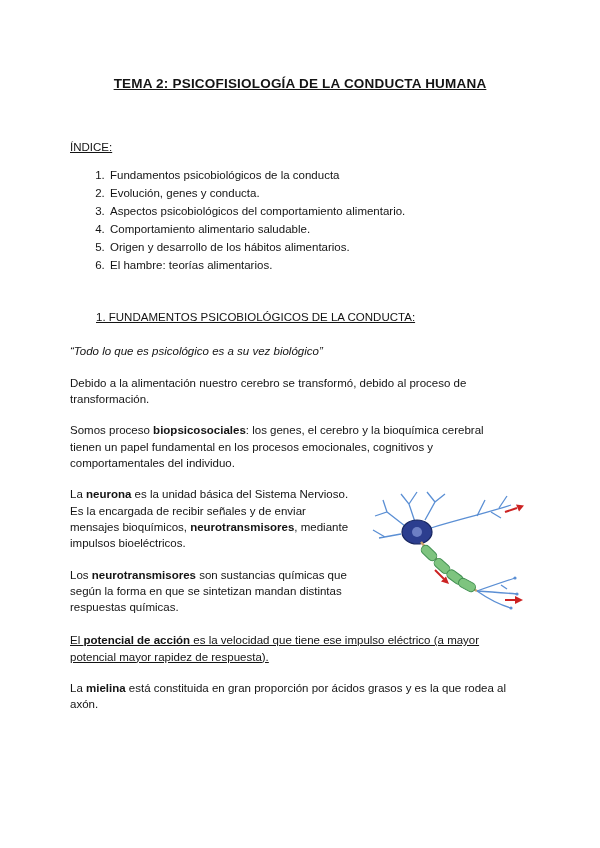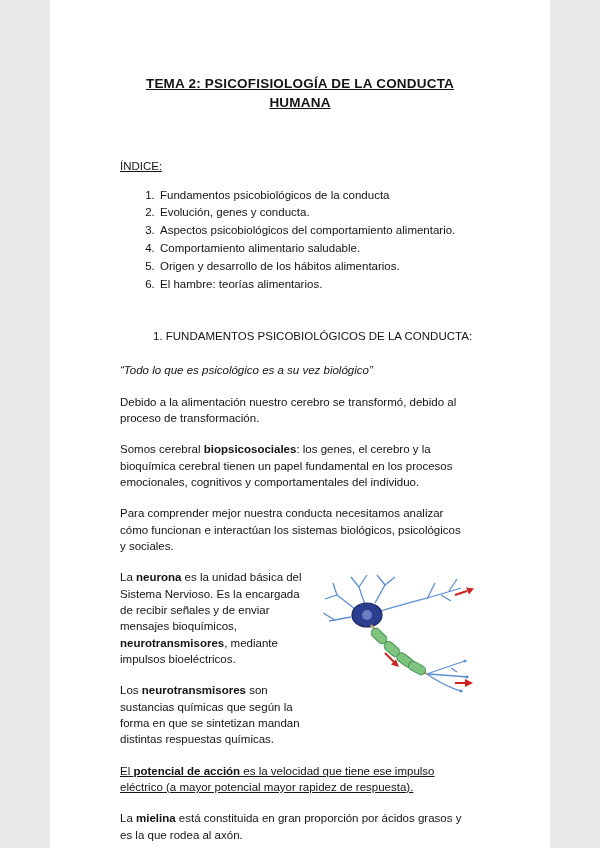--- a/index.html
+++ b/index.html
@@ -1,18 +1,18 @@
 <!DOCTYPE html>
 <html><head>
 <meta charset="utf-8">
 <style>
   html,body{margin:0;padding:0;background:#e8e8e8;}
   .page{
     position:relative;
-    width:500px;height:848px;
+    width:600px;height:848px;
     margin:0 auto;
     background:#ffffff;
     box-sizing:border-box;
     padding:68px 70px 0 70px;
     font-family:"Liberation Sans", sans-serif;
     font-size:11.5px;
     line-height:1.42;
     color:#141414;
     overflow:hidden;
   }
@@ -30,21 +30,22 @@
   }
   ol.indice-list{
     margin:0 0 0 0;
     padding:0 0 0 38px;
   }
   ol.indice-list li{
     margin:0 0 1.5px 0;
     padding-left:2px;
   }
   .section-heading{
-    margin:36px 0 18px 33px;
+    text-decoration:underline;
+    margin:36px 0 18px 26px;
   }
   .subsection-heading{
     text-decoration:underline;
     margin:30px 0 24px 38px;
   }
   p{margin:0 16px 15px 0;}
   .quote{font-style:italic;}
   .neuron-figure{
     float:right;
     width:165px;
@@ -70,22 +71,21 @@
       <li>Comportamiento alimentario saludable.</li>
       <li>Origen y desarrollo de los hábitos alimentarios.</li>
       <li>El hambre: teorías alimentarios.</li>
     </ol>
   </div>
 
   <div>
     <div class="section-heading">1. FUNDAMENTOS PSICOBIOLÓGICOS DE LA CONDUCTA:</div>
     <p class="quote">“Todo lo que es psicológico es a su vez biológico”</p>
     <p>Debido a la alimentación nuestro cerebro se transformó, debido al proceso de transformación.</p>
-    <p><span>Somos cerebral </span><b>biopsicosociales</b><span>: los genes, el cerebro y la bioquímica cerebral tienen un papel fundamental en los procesos emocionales, cognitivos y comportamentales del individuo.</span></p>
-    <p>Para comprender mejor nuestra conducta necesitamos analizar cómo funcionan e interactúan los sistemas biológicos, psicológicos y sociales.</p>
+    <p><span>Somos proceso </span><b>biopsicosociales</b><span>: los genes, el cerebro y la bioquímica cerebral tienen un papel fundamental en los procesos emocionales, cognitivos y comportamentales del individuo.</span></p>
   </div>
 
   <div>
 
     <div class="neuron-figure">
       <svg width="165" height="138" viewBox="0 0 165 138">
 
         <g stroke="#5b8fd4" stroke-width="1.3" fill="none">
           <path d="M50 34 L44 16 L36 6 M44 16 L52 4"></path>
           <path d="M40 38 L22 24 L10 28 M22 24 L18 12"></path>

